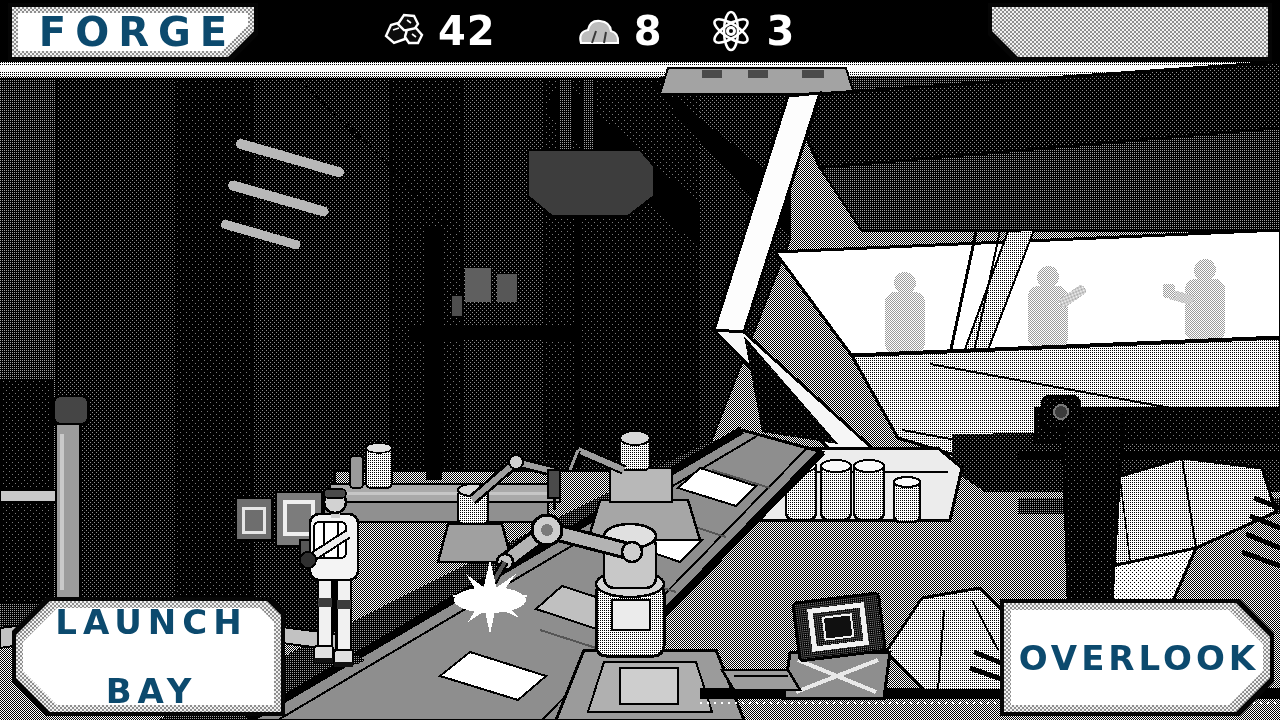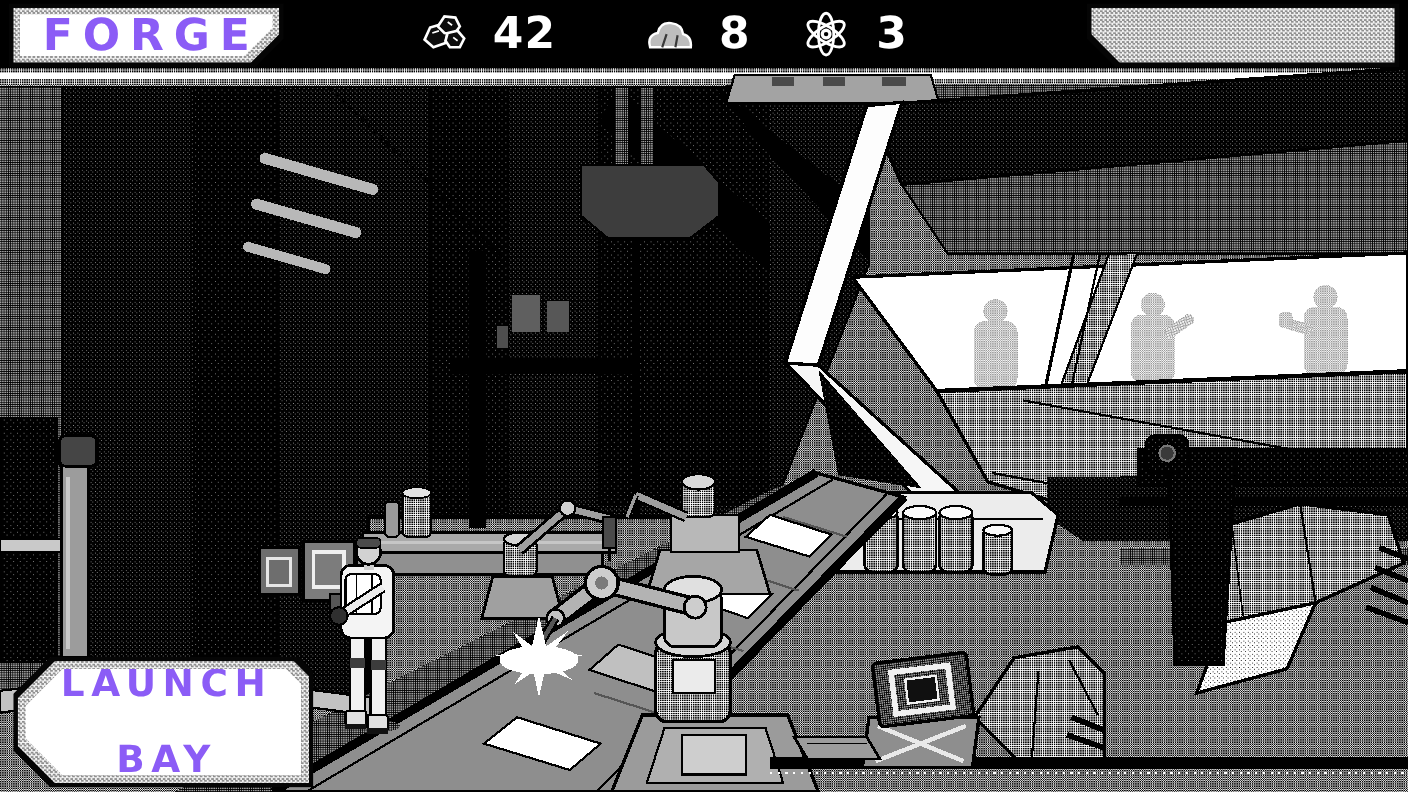--- a/index.html
+++ b/index.html
@@ -6,38 +6,38 @@
   .stage{position:relative;width:1280px;height:720px;overflow:hidden;
          background:#9c9c9c;font-family:"DejaVu Sans",sans-serif;}
   svg.scene{position:absolute;left:0;top:0;}
   .topbar{position:absolute;left:0;top:0;width:1280px;height:62px;background:#000;}
 
   
   .tag{position:absolute;}
   .tag .l1,.tag .l2,.tag .l3{position:absolute;}
   .tag .l1{inset:0;background:#050505;}
   .tag .l2{inset:4px;background:repeating-conic-gradient(#8f8f8f 0% 25%,#f2f2f2 0% 50%);background-size:4px 4px;}
-  .tag .l3{inset:10px;background:#fff;display:flex;flex-direction:column;align-items:center;justify-content:center;color:#8b5cf6;font-weight:800;}
+  .tag .l3{inset:10px;background:#fff;display:flex;flex-direction:column;align-items:center;justify-content:center;color:#0c4a6e;font-weight:800;}
   .cut-br{clip-path:polygon(0 0,100% 0,100% calc(100% - 26px),calc(100% - 26px) 100%,0 100%);}
   .cut-bl{clip-path:polygon(0 0,100% 0,100% 100%,26px 100%,0 calc(100% - 26px));}
   .cut-left{clip-path:polygon(34px 0,calc(100% - 14px) 0,100% 14px,100% 100%,34px 100%,0 calc(100% - 34px),0 34px);gap:30px;}
   .cut-right{clip-path:polygon(0 0,calc(100% - 34px) 0,100% 34px,100% calc(100% - 34px),calc(100% - 34px) 100%,0 100%);}
 
   .t-forge{left:8px;top:3px;width:250px;height:58px;}
   .t-lab{left:988px;top:3px;width:284px;height:58px;}
   .t-forge .l3{font-size:40px;letter-spacing:9px;padding-left:9px;}
   .t-lab .l3{font-size:42px;letter-spacing:15px;padding-left:15px;}
   .t-launch{left:12px;top:597px;width:273px;height:119px;}
   .t-over{left:1000px;top:599px;width:274px;height:117px;}
   .t-launch .l3{inset:11px;font-size:34px;letter-spacing:6px;line-height:1.12;padding-left:6px;}
   .t-over .l3{inset:11px;font-size:34px;letter-spacing:4px;padding-left:4px;}
 
   
   .resbar{position:absolute;left:380px;top:0;height:62px;display:flex;align-items:center;gap:44px;}
-  .res{display:flex;align-items:center;gap:22px;text-align:center;}
+  .res{display:flex;align-items:center;gap:12px;text-align:center;}
   .res .val{color:#fff;font-size:40px;font-weight:800;letter-spacing:1px;line-height:1;}
   .res svg{display:block;}
   .res-gap{margin-left:36px;}
 </style>
 </head>
 <body>
 
 <div class="stage">
 
 <svg class="scene" width="1280" height="720" viewBox="0 0 1280 720" shape-rendering="crispEdges">
@@ -369,14 +369,21 @@
 
 <div class="tag t-launch">
   <div class="l1 cut-left"></div>
   <div class="l2 cut-left"></div>
   <div class="l3 cut-left">
     <span>LAUNCH</span>
     <span>BAY</span>
   </div>
 </div>
 
+<div class="tag t-over">
+  <div class="l1 cut-right"></div>
+  <div class="l2 cut-right"></div>
+  <div class="l3 cut-right">
+        <span>OVERLOOK</span>
+      </div>
+</div>
 
 </div>
 
 </body></html>

